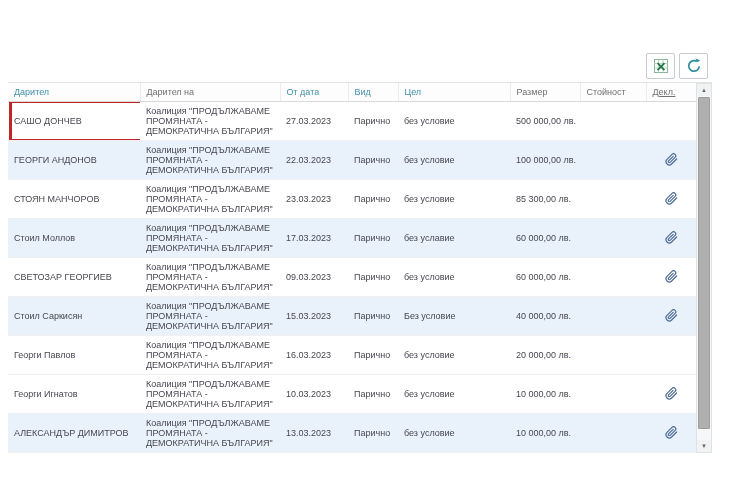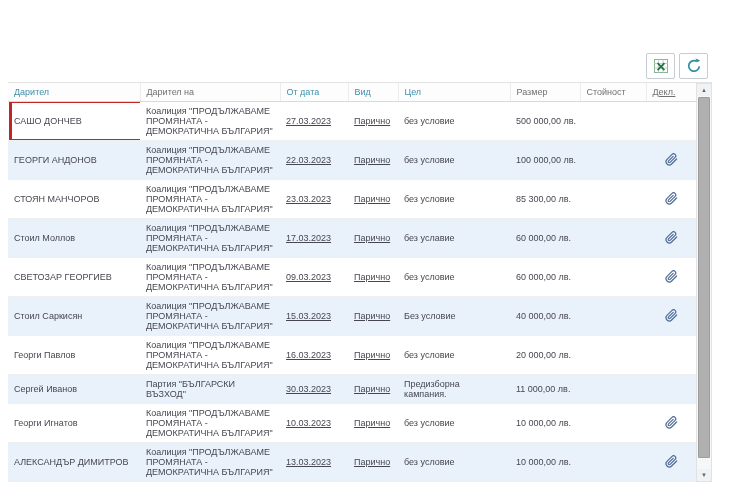--- a/index.html
+++ b/index.html
@@ -30,21 +30,21 @@
   thead th:last-child { border-right:none;text-decoration:underline; }
   th.sortable { color:#4090aa; cursor:pointer; }
   th.plain { color:#707070;margin-top:44px; }
   tbody td {
     font-size:9px; color:#474751; padding:4px 6px; line-height:10px;
     vertical-align:middle; overflow:hidden;
   }
   tbody tr { background:#ffffff; border-bottom:1px solid #f0f0f0; }
   tbody tr.alt { background:#e9f2fa; }
   td.amount { text-align:left; padding-right:14px; white-space:nowrap; }
-  td.date-cell, td.kind-cell { white-space:nowrap;text-decoration:underline; }
+  td.date-cell, td.kind-cell { white-space:nowrap; }
   td.clip-cell { text-align:center; }
   td.donor-cell { position:relative; }
   .highlight-box {
     position:absolute; left:1px; top:-2px; width:602px; height:calc(100% + 4px);
     border:3px solid #bf2726; pointer-events:none; z-index:4;
   }
   .clip { display:inline-block; line-height:0; cursor:pointer; }
   
   .scrollbar {
     position:absolute; top:0; left:688px; width:16px; height:100%;
@@ -203,30 +203,20 @@
         <tr class="grid-row">
     <td class="donor-cell">Георги Павлов</td>
     <td class="recipient-cell">Коалиция "ПРОДЪЛЖАВАМЕ ПРОМЯНАТА - ДЕМОКРАТИЧНА БЪЛГАРИЯ"</td>
     <td class="date-cell">16.03.2023</td>
     <td class="kind-cell">Парично</td>
     <td class="purpose-cell">без условие</td>
     <td class="amount">20 000,00 лв.</td>
     <td class="value-cell"></td>
     <td class="clip-cell"></td>
   </tr>
-        <tr class="grid-row alt">
-    <td class="donor-cell">Сергей Иванов</td>
-    <td class="recipient-cell">Партия "БЪЛГАРСКИ ВЪЗХОД"</td>
-    <td class="date-cell">30.03.2023</td>
-    <td class="kind-cell">Парично</td>
-    <td class="purpose-cell">Предизборна кампания.</td>
-    <td class="amount">11 000,00 лв.</td>
-    <td class="value-cell"></td>
-    <td class="clip-cell"></td>
-  </tr>
         <tr class="grid-row">
     <td class="donor-cell">Георги Игнатов</td>
     <td class="recipient-cell">Коалиция "ПРОДЪЛЖАВАМЕ ПРОМЯНАТА - ДЕМОКРАТИЧНА БЪЛГАРИЯ"</td>
     <td class="date-cell">10.03.2023</td>
     <td class="kind-cell">Парично</td>
     <td class="purpose-cell">без условие</td>
     <td class="amount">10 000,00 лв.</td>
     <td class="value-cell"></td>
     <td class="clip-cell">
   <span class="clip">

